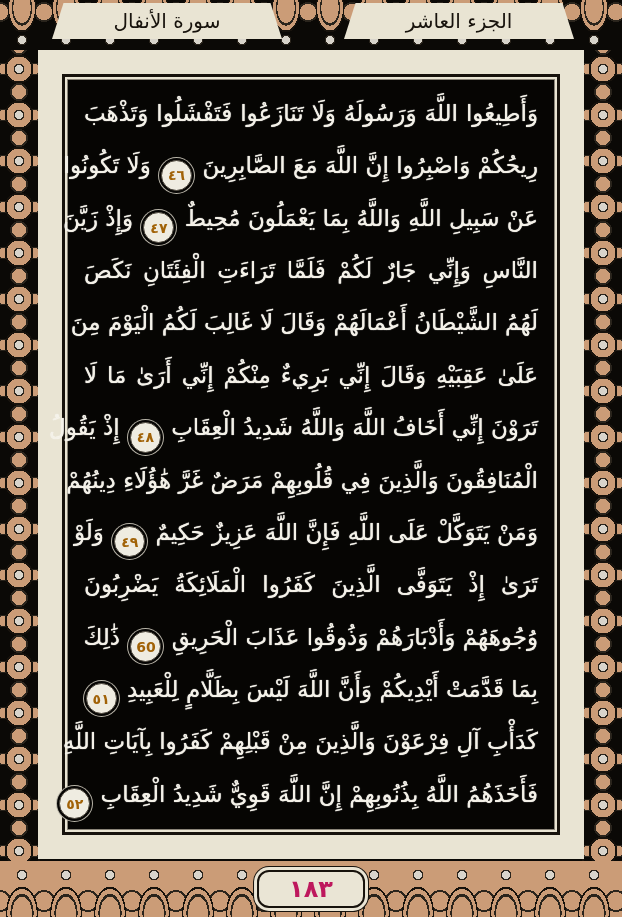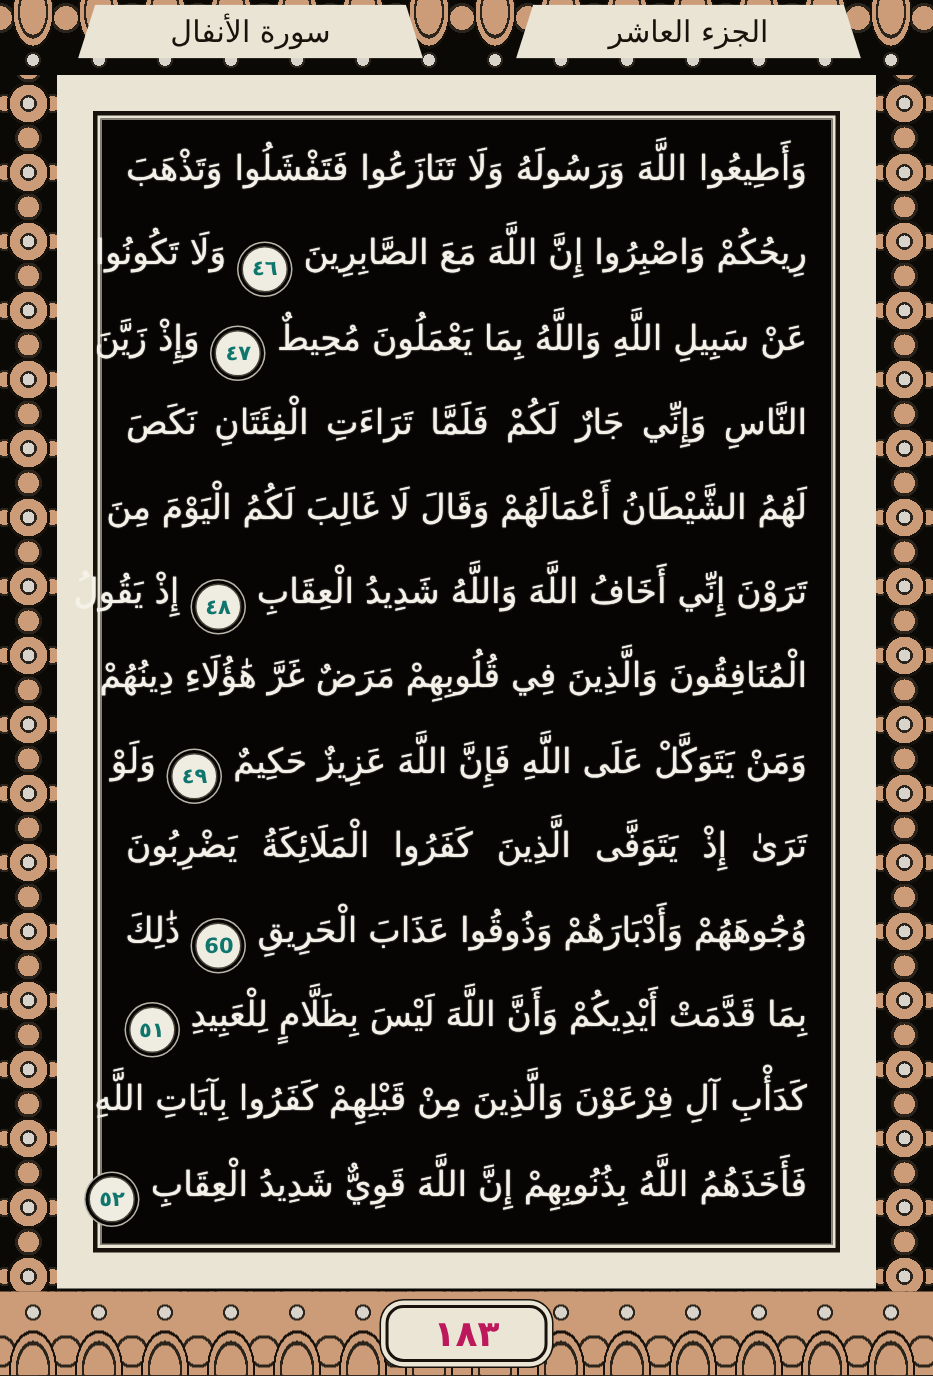--- a/index.html
+++ b/index.html
@@ -75,21 +75,21 @@
   .qline{
     flex:1;min-height:0;
     direction:rtl;white-space:nowrap;overflow:visible;
     text-align:justify;text-align-last:justify;
     color:#f4f1e8;font-size:23px;line-height:50px;
     text-shadow:0 0 1px #ffffff;
   }
   .ayah{
     display:inline-flex;align-items:center;justify-content:center;
     width:29px;height:29px;border-radius:50%;
-    background:#efece1;color:#0f766e;
+    background:#efece1;color:#a16207;
     border:1px solid #4a443a;
     box-shadow:0 0 0 2px #060503,0 0 0 3px #b8b4a8;
     font-size:14px;font-weight:bold;line-height:1;
     vertical-align:-7px;margin:0 3px;text-shadow:none;
   }
   .ayah:empty{display:none;}
   
   .cartouche{
     position:absolute;bottom:9px;left:50%;transform:translateX(-50%);
     z-index:4;background:#eae5d5;
@@ -121,20 +121,21 @@
 
   <div class="panel-frame">
     <div class="panel-outline">
       <div class="panel">
 
         <div class="qline"><span>وَأَطِيعُوا اللَّهَ وَرَسُولَهُ وَلَا تَنَازَعُوا فَتَفْشَلُوا وَتَذْهَبَ</span><span></span></div>
         <div class="qline"><span>رِيحُكُمْ وَاصْبِرُوا إِنَّ اللَّهَ مَعَ الصَّابِرِينَ</span> <span class="ayah">٤٦</span> <span>وَلَا تَكُونُوا</span></div>
         <div class="qline"><span>عَنْ سَبِيلِ اللَّهِ وَاللَّهُ بِمَا يَعْمَلُونَ مُحِيطٌ</span> <span class="ayah">٤٧</span> <span>وَإِذْ زَيَّنَ</span></div>
         <div class="qline"><span>النَّاسِ وَإِنِّي جَارٌ لَكُمْ فَلَمَّا تَرَاءَتِ الْفِئَتَانِ نَكَصَ</span><span></span></div>
         <div class="qline"><span>لَهُمُ الشَّيْطَانُ أَعْمَالَهُمْ وَقَالَ لَا غَالِبَ لَكُمُ الْيَوْمَ مِنَ</span><span></span></div>
+        <div class="qline"><span>عَلَىٰ عَقِبَيْهِ وَقَالَ إِنِّي بَرِيءٌ مِنْكُمْ إِنِّي أَرَىٰ مَا لَا</span><span></span></div>
         <div class="qline"><span>تَرَوْنَ إِنِّي أَخَافُ اللَّهَ وَاللَّهُ شَدِيدُ الْعِقَابِ</span> <span class="ayah">٤٨</span> <span>إِذْ يَقُولُ</span></div>
         <div class="qline"><span>الْمُنَافِقُونَ وَالَّذِينَ فِي قُلُوبِهِمْ مَرَضٌ غَرَّ هَٰؤُلَاءِ دِينُهُمْ</span><span></span></div>
         <div class="qline"><span>وَمَنْ يَتَوَكَّلْ عَلَى اللَّهِ فَإِنَّ اللَّهَ عَزِيزٌ حَكِيمٌ</span> <span class="ayah">٤٩</span> <span>وَلَوْ</span></div>
         <div class="qline"><span>تَرَىٰ إِذْ يَتَوَفَّى الَّذِينَ كَفَرُوا الْمَلَائِكَةُ يَضْرِبُونَ</span><span></span></div>
         <div class="qline"><span>وُجُوهَهُمْ وَأَدْبَارَهُمْ وَذُوقُوا عَذَابَ الْحَرِيقِ</span> <span class="ayah">60</span> <span>ذَٰلِكَ</span></div>
         <div class="qline"><span>بِمَا قَدَّمَتْ أَيْدِيكُمْ وَأَنَّ اللَّهَ لَيْسَ بِظَلَّامٍ لِلْعَبِيدِ</span> <span class="ayah">٥١</span><span></span></div>
         <div class="qline"><span>كَدَأْبِ آلِ فِرْعَوْنَ وَالَّذِينَ مِنْ قَبْلِهِمْ كَفَرُوا بِآيَاتِ اللَّهِ</span><span></span></div>
         <div class="qline"><span>فَأَخَذَهُمُ اللَّهُ بِذُنُوبِهِمْ إِنَّ اللَّهَ قَوِيٌّ شَدِيدُ الْعِقَابِ</span> <span class="ayah">٥٢</span><span></span></div>
 
       </div>

